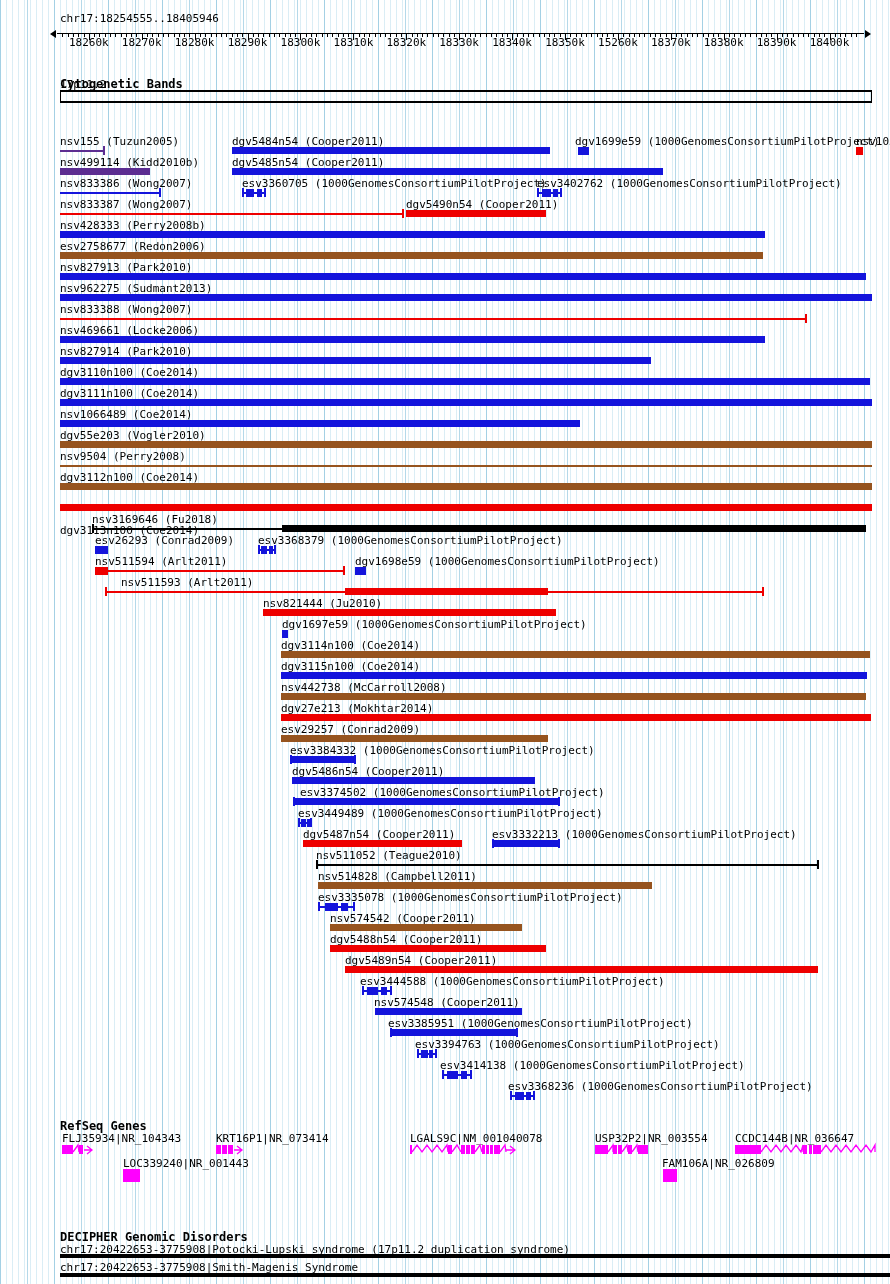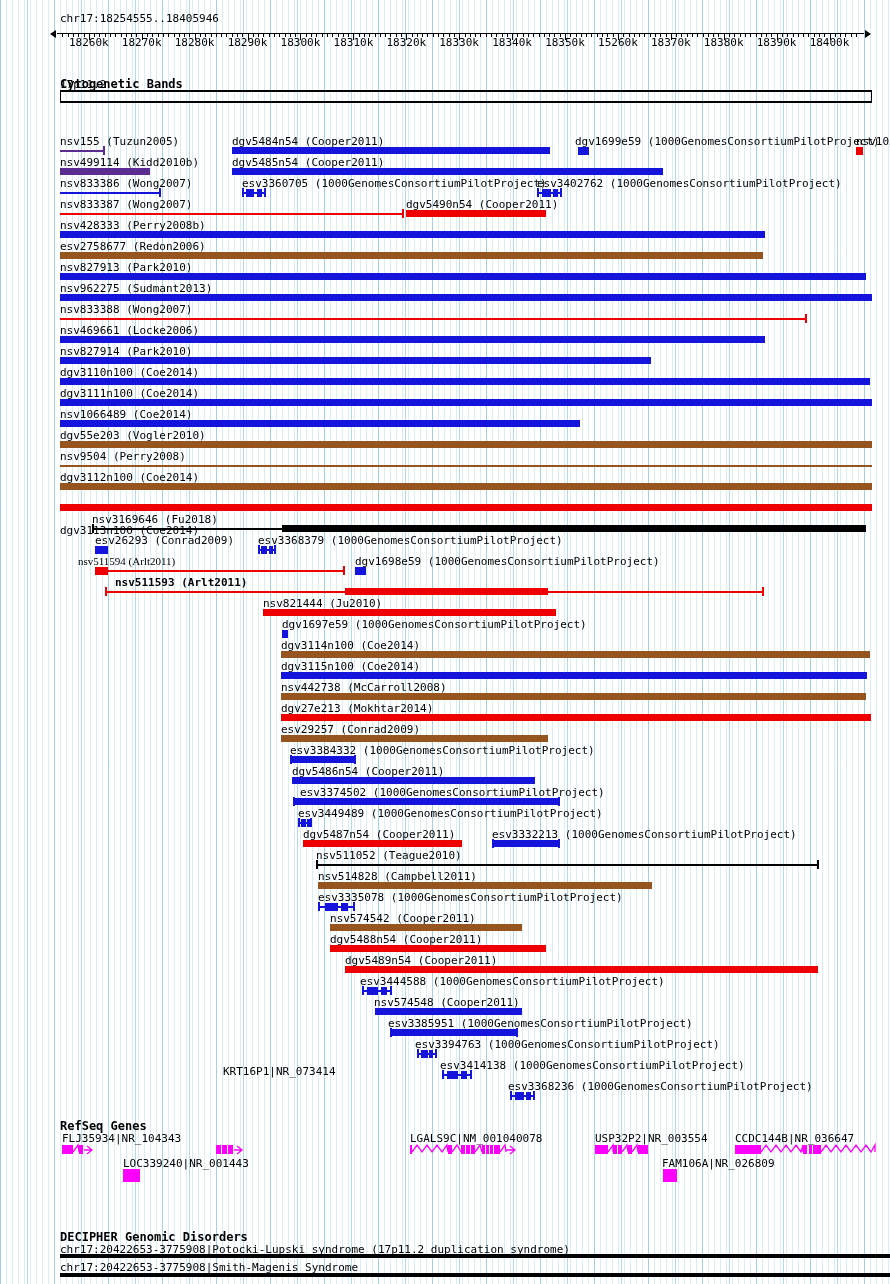--- a/index.html
+++ b/index.html
@@ -326,31 +326,31 @@
       </div>
       <div>
         <div class="lbl" style="left: 258px; top: 535px;">esv3368379 (1000GenomesConsortiumPilotProject)</div>
         <div class="shape" style="left: 258px; top: 549px; width: 18px; height: 2px; background: rgb(20, 20, 220);"></div>
         <div class="shape" style="left: 258px; top: 545px; width: 2px; height: 9px; background: rgb(20, 20, 220);"></div>
         <div class="shape" style="left: 274px; top: 545px; width: 2px; height: 9px; background: rgb(20, 20, 220);"></div>
         <div class="shape" style="left: 261px; top: 546px; width: 6px; height: 8px; background: rgb(20, 20, 220);"></div>
         <div class="shape" style="left: 269px; top: 546px; width: 4px; height: 8px; background: rgb(20, 20, 220);"></div>
       </div>
       <div>
-        <div class="lbl" style="left: 78px; top: 556px; font-family: Liberation Serif, serif;">nsv511594 (Arlt2011)</div>
+        <div class="lbl" style="left: 95px; top: 556px;">nsv511594 (Arlt2011)</div>
         <div class="shape" style="left: 95px; top: 567px; width: 13px; height: 8px; background: rgb(238, 0, 0);"></div>
         <div class="shape" style="left: 108px; top: 570px; width: 236px; height: 2px; background: rgb(238, 0, 0);"></div>
         <div class="shape" style="left: 343px; top: 566px; width: 2px; height: 9px; background: rgb(238, 0, 0);"></div>
       </div>
       <div>
         <div class="lbl" style="left: 355px; top: 556px;">dgv1698e59 (1000GenomesConsortiumPilotProject)</div>
         <div class="shape" style="left: 355px; top: 567px; width: 11px; height: 8px; background: rgb(20, 20, 220);"></div>
       </div>
       <div>
-        <div class="lbl" style="left: 115px; top: 577px; font-weight: bold;">nsv511593 (Arlt2011)</div>
+        <div class="lbl" style="left: 121px; top: 577px;">nsv511593 (Arlt2011)</div>
         <div class="shape" style="left: 105px; top: 587px; width: 2px; height: 9px; background: rgb(238, 0, 0);"></div>
         <div class="shape" style="left: 105px; top: 591px; width: 658px; height: 2px; background: rgb(238, 0, 0);"></div>
         <div class="shape" style="left: 762px; top: 587px; width: 2px; height: 9px; background: rgb(238, 0, 0);"></div>
         <div class="shape" style="left: 345px; top: 588px; width: 203px; height: 7px; background: rgb(238, 0, 0);"></div>
       </div>
       <div>
         <div class="lbl" style="left: 263px; top: 598px;">nsv821444 (Ju2010)</div>
         <div class="shape" style="left: 263px; top: 609px; width: 293px; height: 7px; background: rgb(238, 0, 0);"></div>
       </div>
       <div>
@@ -492,21 +492,21 @@
         <div class="shape" style="left: 62px; top: 1145px; width: 11px; height: 9px; background: rgb(255, 0, 255);"></div>
         <svg width="6" height="12" style="left: 73px; top: 1143px; position: absolute;">
           <path d="M0,9 L5,2 L6,9" fill="none" stroke="#ff00ff" stroke-width="1.3"></path>
         </svg>
         <div class="shape" style="left: 79px; top: 1145px; width: 4px; height: 9px; background: rgb(255, 0, 255);"></div>
         <svg width="11" height="12" style="left: 84px; top: 1144px; position: absolute;">
           <path d="M0,6 L8,6 M3,2 L8,6 L3,10" fill="none" stroke="#ff00ff" stroke-width="1.3"></path>
         </svg>
       </div>
       <div>
-        <div class="lbl" style="left: 216px; top: 1066px; margin-left: 7px;">KRT16P1|NR_073414</div>
+        <div class="lbl" style="left: 216px; top: 1133px;">KRT16P1|NR_073414</div>
         <div class="shape" style="left: 216px; top: 1145px; width: 5px; height: 9px; background: rgb(255, 0, 255);"></div>
         <div class="shape" style="left: 222px; top: 1145px; width: 5px; height: 9px; background: rgb(255, 0, 255);"></div>
         <div class="shape" style="left: 228px; top: 1145px; width: 5px; height: 9px; background: rgb(255, 0, 255);"></div>
         <svg width="11" height="12" style="left: 234px; top: 1144px; position: absolute;">
           <path d="M0,6 L8,6 M3,2 L8,6 L3,10" fill="none" stroke="#ff00ff" stroke-width="1.3"></path>
         </svg>
       </div>
       <div>
         <div class="lbl" style="left: 410px; top: 1133px;">LGALS9C|NM_001040078</div>
         <div class="shape" style="left: 410px; top: 1145px; width: 2px; height: 9px; background: rgb(255, 0, 255);"></div>

